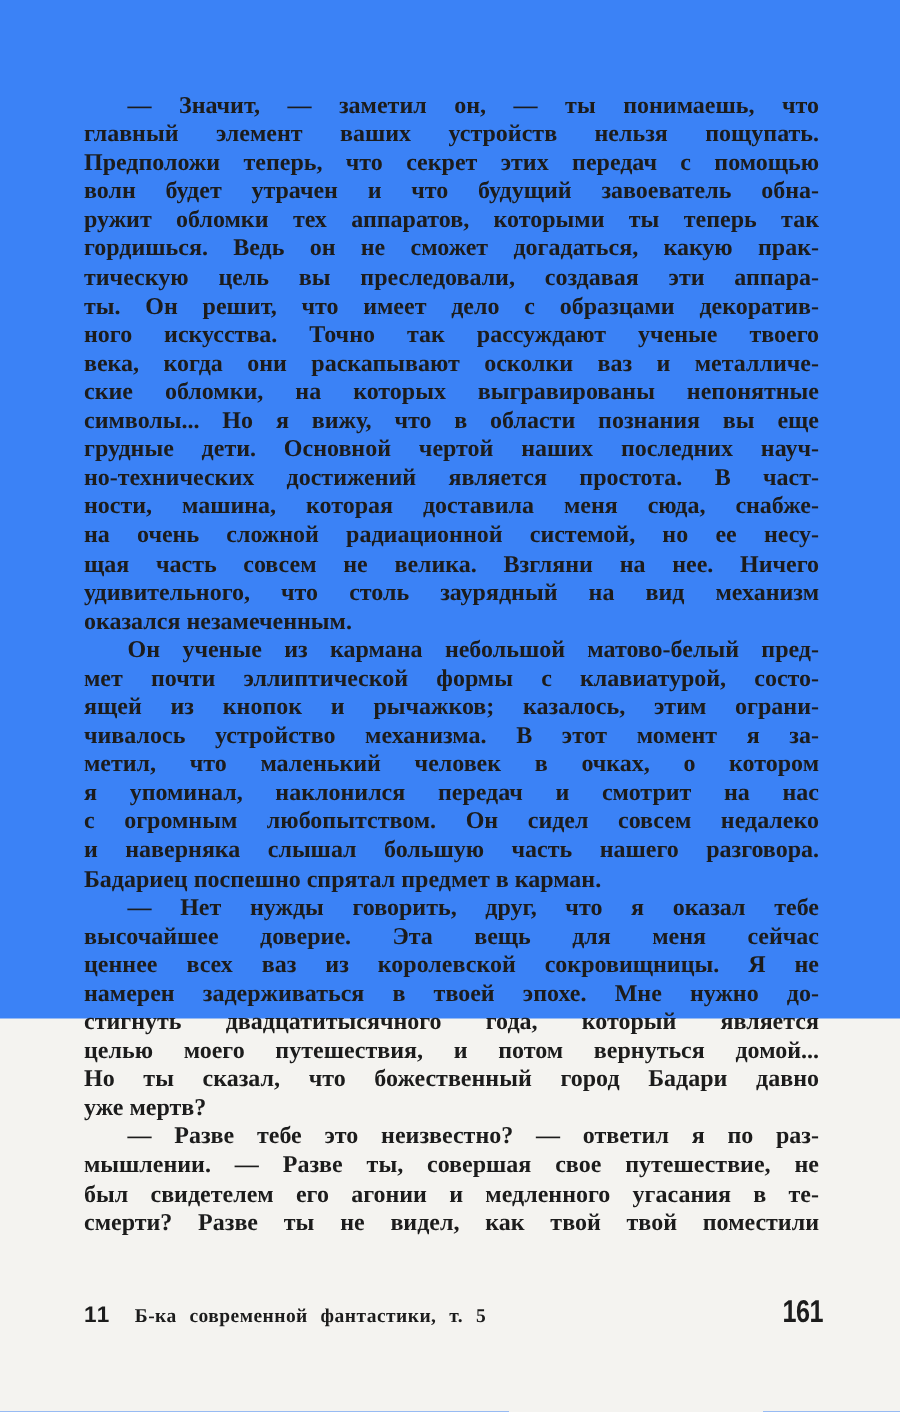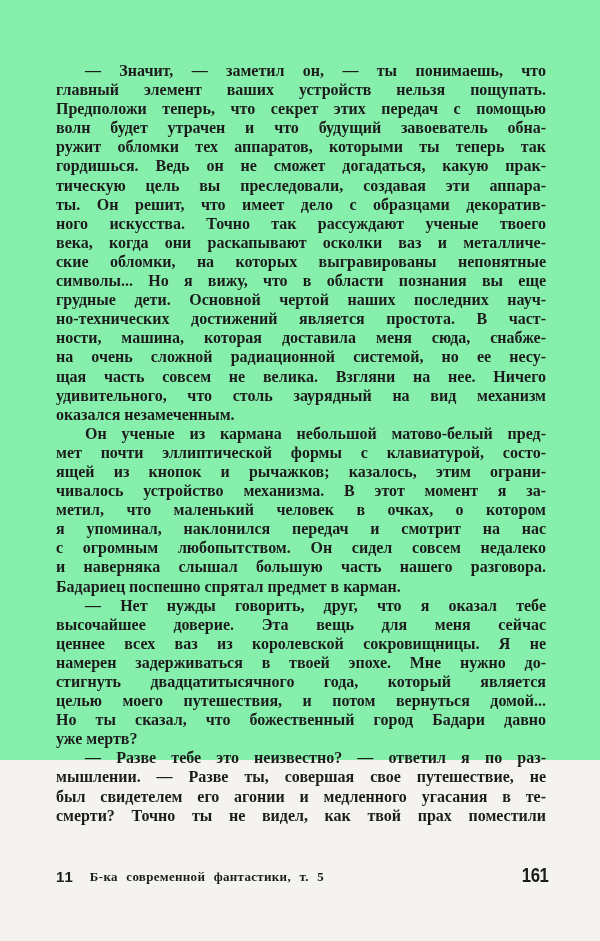--- a/index.html
+++ b/index.html
@@ -9,22 +9,22 @@
   body {
     width: 600px;
     height: 941px;
     background: #f4f3f0;
     font-family: "Liberation Serif", serif;
     overflow: hidden;
   }
   .page {
     position: relative;
     width: 600px;
-    height: 760px;
-    background: #86efac;
+    height: 679px;
+    background: #3b82f6;
   }
   .text-block {
     position: absolute;
     left: 56px;
     top: 61px;
     width: 490px;
     color: #1c1c1c;
     font-size: 16px;
     font-weight: 700;
     line-height: 19.1px;
@@ -124,21 +124,21 @@
         <div class="line">намерен задерживаться в твоей эпохе. Мне нужно до-</div>
         <div class="line">стигнуть двадцатитысячного года, который является</div>
         <div class="line">целью моего путешествия, и потом вернуться домой...</div>
         <div class="line">Но ты сказал, что божественный город Бадари давно</div>
         <div class="line short">уже мертв?</div>
       </div>
       <div class="paragraph">
         <div class="line indent">— Разве тебе это неизвестно? — ответил я по раз-</div>
         <div class="line">мышлении. — Разве ты, совершая свое путешествие, не</div>
         <div class="line">был свидетелем его агонии и медленного угасания в те-</div>
-        <div class="line">смерти? Точно ты не видел, как твой прах поместили</div>
+        <div class="line">смерти? Разве ты не видел, как твой твой поместили</div>
       </div>
     </div>
   <div class="footer">
     <div class="footer-left">
       <span class="edition-number">11</span>
       <span class="series-note">Б-ка современной фантастики, т. 5</span>
     </div>
     <div class="page-number">161</div>
   </div>
 </div>

